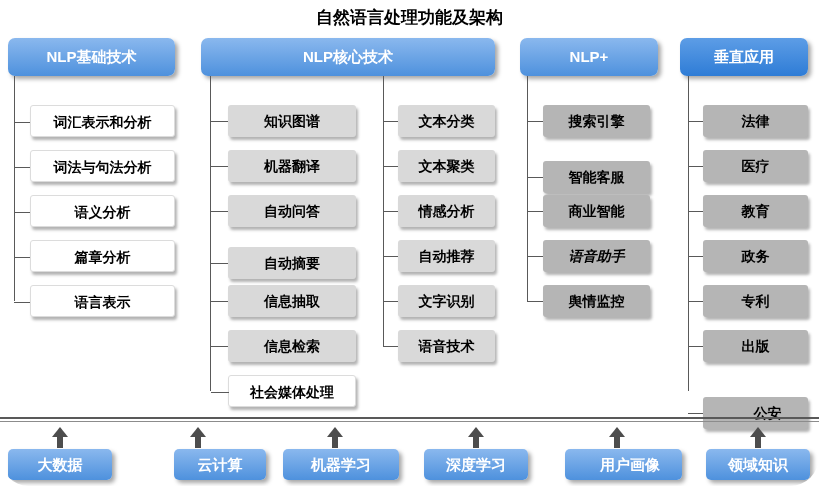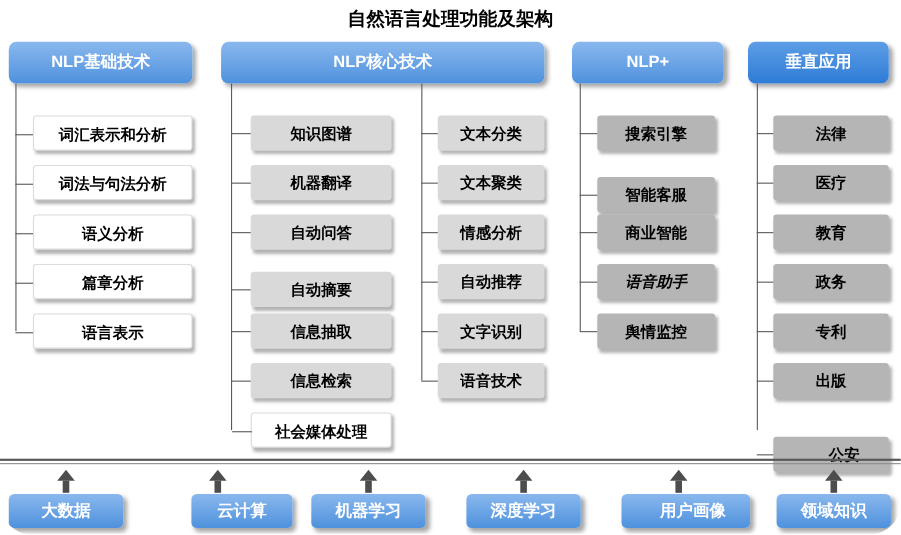--- a/index.html
+++ b/index.html
@@ -105,18 +105,18 @@
 
   <div class="arrow" style="left:52px;"></div>
   <div class="arrow" style="left:190px;"></div>
   <div class="arrow" style="left:327px;"></div>
   <div class="arrow" style="left:468px;"></div>
   <div class="arrow" style="left:609px;"></div>
   <div class="arrow" style="left:750px;"></div>
 
   <div class="fbox" style="left:8px;width:104px;">大数据</div>
   <div class="fbox" style="left:146px;width:92px;margin-left:28px;">云计算</div>
-  <div class="fbox" style="left:283px;width:104px;">机器学习</div>
+  <div class="fbox" style="left:283px;width:116px;">机器学习</div>
   <div class="fbox" style="left:424px;width:104px;">深度学习</div>
   <div class="fbox" style="left:565px;width:104px;padding-left:13px;">用户画像</div>
   <div class="fbox" style="left:706px;width:104px;">领域知识</div>
 
 </div>
 
 </body></html>

